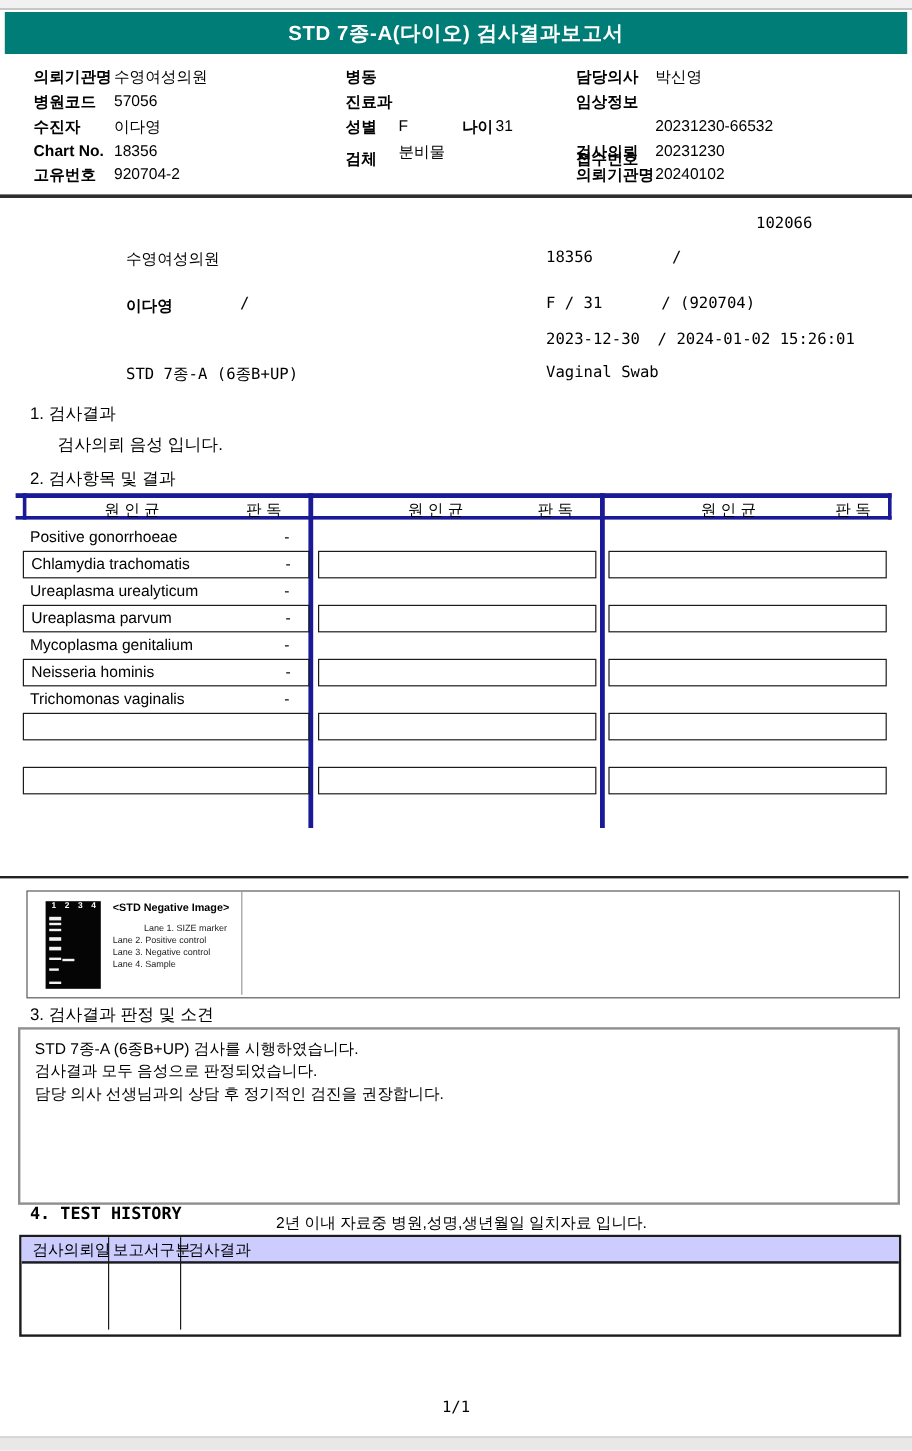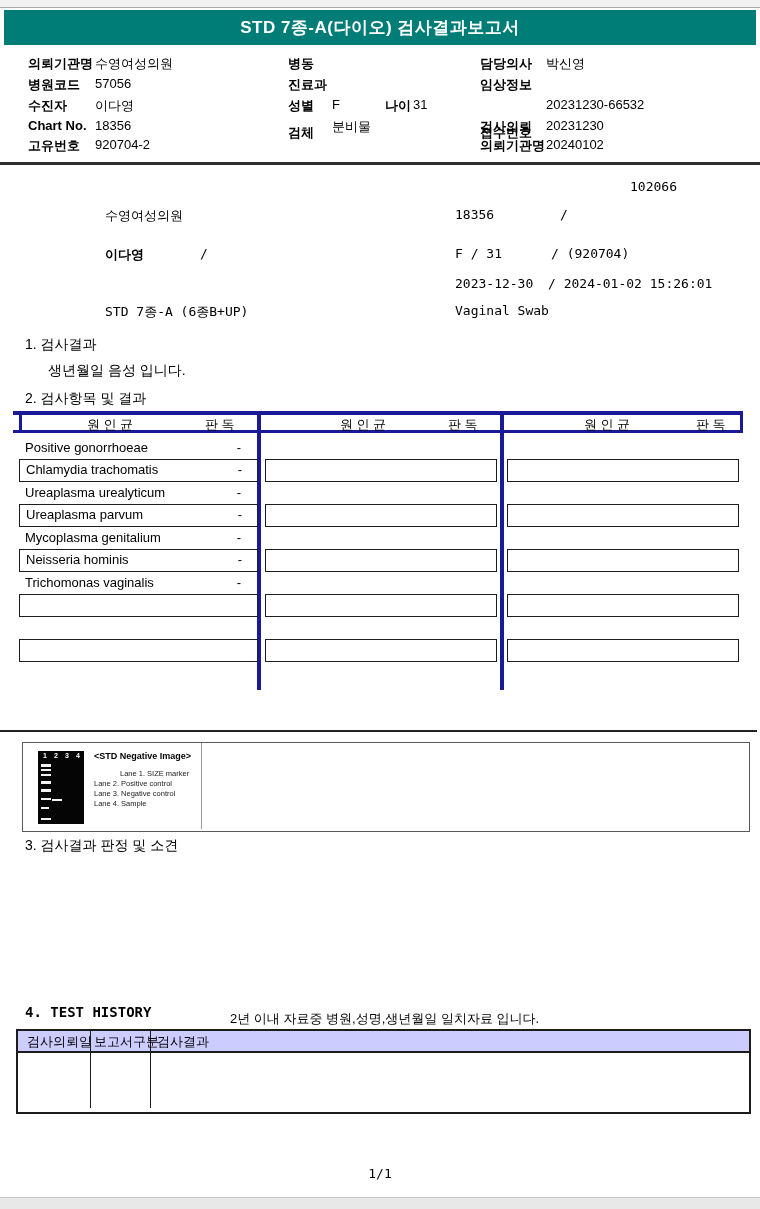--- a/index.html
+++ b/index.html
@@ -91,21 +91,21 @@
   <span class="abs val mono" style="left:455px;top:246px;">F / 31</span>
   <span class="abs val mono" style="left:551px;top:246px;">/ (920704)</span>
 
   <span class="abs val mono" style="left:455px;top:276px;">2023-12-30</span>
   <span class="abs val mono" style="left:548px;top:276px;">/ 2024-01-02 15:26:01</span>
 
   <span class="abs val mono" style="left:105px;top:303px;">STD 7종-A (6종B+UP)</span>
   <span class="abs val mono" style="left:455px;top:303px;">Vaginal Swab</span>
 
   <span class="abs sec-title" style="left:25px;top:336px;font-weight:normal;">1. 검사결과</span>
-  <span class="abs val" style="left:48px;top:362px;font-size:14px;">생년월일 음성 입니다.</span>
+  <span class="abs val" style="left:48px;top:362px;font-size:14px;">검사의뢰 음성 입니다.</span>
 
   <span class="abs sec-title" style="left:25px;top:390px;font-weight:normal;">2. 검사항목 및 결과</span>
 
   <div class="abs navy-h" style="left:13px;top:411px;width:730px;height:4px;"></div>
   <div class="abs navy-h" style="left:13px;top:430px;width:730px;height:3px;"></div>
   <div class="abs navy-v" style="left:19px;top:411px;height:22px;width:3px;"></div>
   <div class="abs navy-v" style="left:740px;top:411px;height:22px;width:3px;"></div>
   <div class="abs navy-v" style="left:257px;top:411px;height:279px;"></div>
   <div class="abs navy-v" style="left:500px;top:411px;height:279px;"></div>
 
@@ -180,20 +180,27 @@
       <div class="gel-band" style="left:3px;top:67px;width:10px;"></div>
     </div>
     <span class="gel-title">&lt;STD Negative Image&gt;</span>
     <span class="gel-line" style="top:26px;padding-left:26px;">Lane 1. SIZE marker</span>
     <span class="gel-line" style="top:36px;">Lane 2. Positive control</span>
     <span class="gel-line" style="top:46px;">Lane 3. Negative control</span>
     <span class="gel-line" style="top:56px;">Lane 4. Sample</span>
   </div>
 
   <span class="abs sec-title" style="left:25px;top:837px;font-weight:normal;">3. 검사결과 판정 및 소견</span>
+  <div class="abs findings-box">
+    <div style="padding:6px 0 0 12px;">
+      <div class="finding-line">STD 7종-A (6종B+UP) 검사를 시행하였습니다.</div>
+      <div class="finding-line">검사결과 모두 음성으로 판정되었습니다.</div>
+      <div class="finding-line">담당 의사 선생님과의 상담 후 정기적인 검진을 권장합니다.</div>
+    </div>
+  </div>
 
   <span class="abs sec-title mono" style="left:25px;top:1004px;">4. TEST HISTORY</span>
   <span class="abs val" style="left:230px;top:1010px;">2년 이내 자료중 병원,성명,생년월일 일치자료 입니다.</span>
 
   <div class="abs hist-table">
     <div class="hist-head"></div>
     <div class="hist-col-div" style="left:72px;"></div>
     <div class="hist-col-div" style="left:132px;"></div>
     <span class="hist-th" style="left:9px;">검사의뢰일</span>
     <span class="hist-th" style="left:76px;">보고서구분</span>

